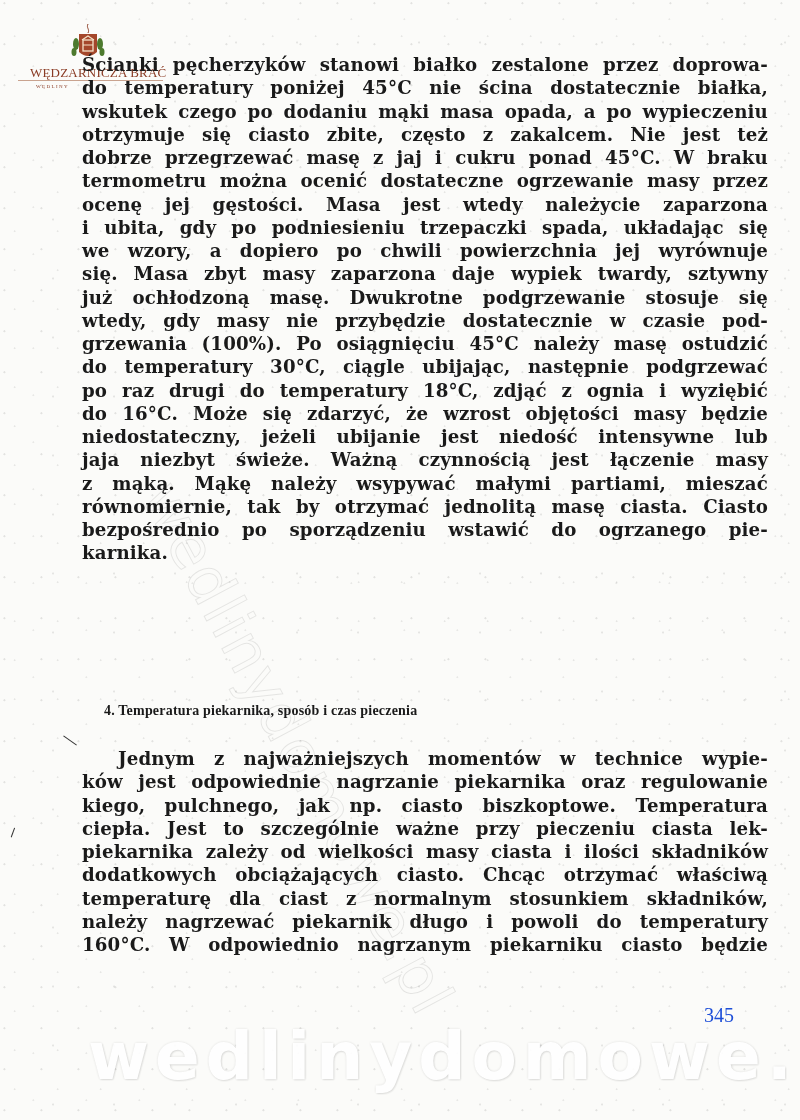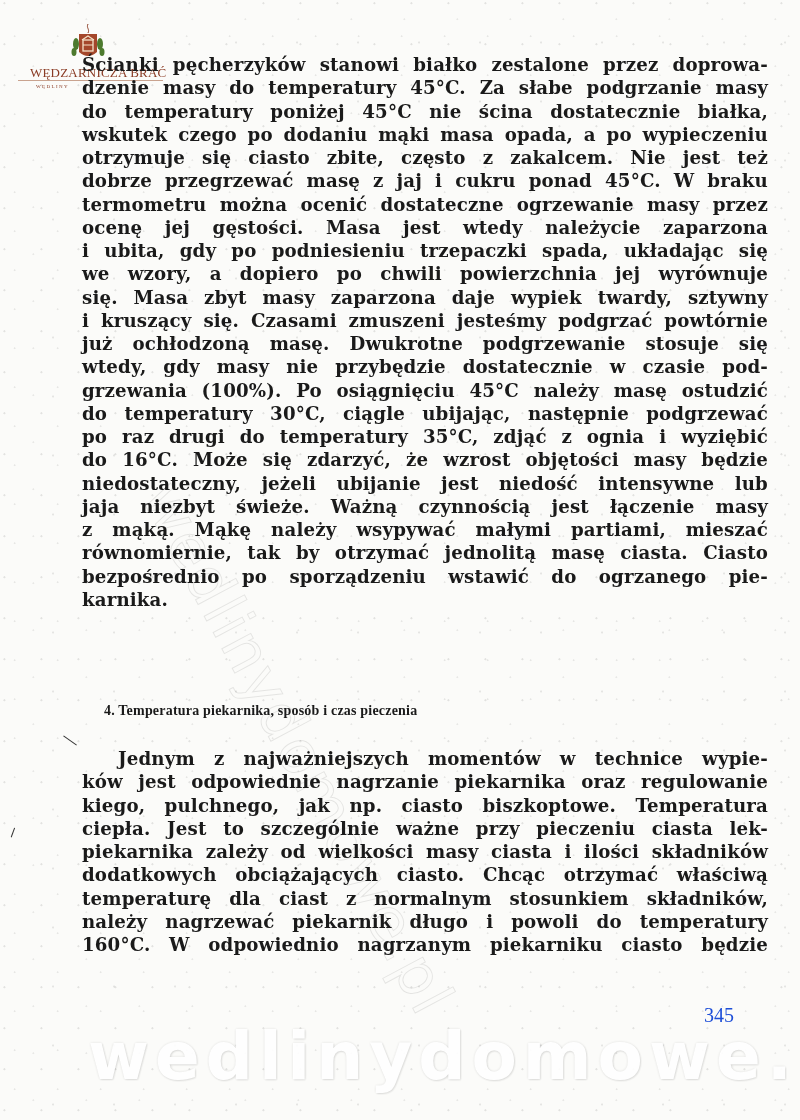--- a/index.html
+++ b/index.html
@@ -98,36 +98,34 @@
       <line x1="13" y1="23" x2="23" y2="23" stroke="#f4e2c8" stroke-width="1"></line>
       <path d="M12 18 L18 14 L24 18" fill="none" stroke="#f4e2c8" stroke-width="1.2"></path>
     </svg>
     <div class="logo-name">WĘDZARNICZA BRAĆ</div>
     <div class="logo-rule"></div>
     <div class="logo-sub">WĘDLINY</div>
   </div>
 
   <div class="text-block">
     <div class="line">Ścianki pęcherzyków stanowi białko zestalone przez doprowa-</div>
-    <div class="line">dzenie masy do temperatury 45°C. Za słabe podgrzanie masy</div>
     <div class="line">do temperatury poniżej 45°C nie ścina dostatecznie białka,</div>
     <div class="line">wskutek czego po dodaniu mąki masa opada, a po wypieczeniu</div>
     <div class="line">otrzymuje się ciasto zbite, często z zakalcem. Nie jest też</div>
     <div class="line">dobrze przegrzewać masę z jaj i cukru ponad 45°C. W braku</div>
     <div class="line">termometru można ocenić dostateczne ogrzewanie masy przez</div>
     <div class="line">ocenę jej gęstości. Masa jest wtedy należycie zaparzona</div>
     <div class="line">i ubita, gdy po podniesieniu trzepaczki spada, układając się</div>
     <div class="line">we wzory, a dopiero po chwili powierzchnia jej wyrównuje</div>
     <div class="line">się. Masa zbyt masy zaparzona daje wypiek twardy, sztywny</div>
-    <div class="line">i kruszący się. Czasami zmuszeni jesteśmy podgrzać powtórnie</div>
     <div class="line">już ochłodzoną masę. Dwukrotne podgrzewanie stosuje się</div>
     <div class="line">wtedy, gdy masy nie przybędzie dostatecznie w czasie pod-</div>
     <div class="line">grzewania (100%). Po osiągnięciu 45°C należy masę ostudzić</div>
     <div class="line">do temperatury 30°C, ciągle ubijając, następnie podgrzewać</div>
-    <div class="line">po raz drugi do temperatury 35°C, zdjąć z ognia i wyziębić</div>
+    <div class="line">po raz drugi do temperatury 18°C, zdjąć z ognia i wyziębić</div>
     <div class="line">do 16°C. Może się zdarzyć, że wzrost objętości masy będzie</div>
     <div class="line">niedostateczny, jeżeli ubijanie jest niedość intensywne lub</div>
     <div class="line">jaja niezbyt świeże. Ważną czynnością jest łączenie masy</div>
     <div class="line">z mąką. Mąkę należy wsypywać małymi partiami, mieszać</div>
     <div class="line">równomiernie, tak by otrzymać jednolitą masę ciasta. Ciasto</div>
     <div class="line">bezpośrednio po sporządzeniu wstawić do ogrzanego pie-</div>
     <div class="line last">karnika.</div>
   </div>
 
   <div class="heading">4. Temperatura piekarnika, sposób i czas pieczenia</div>

